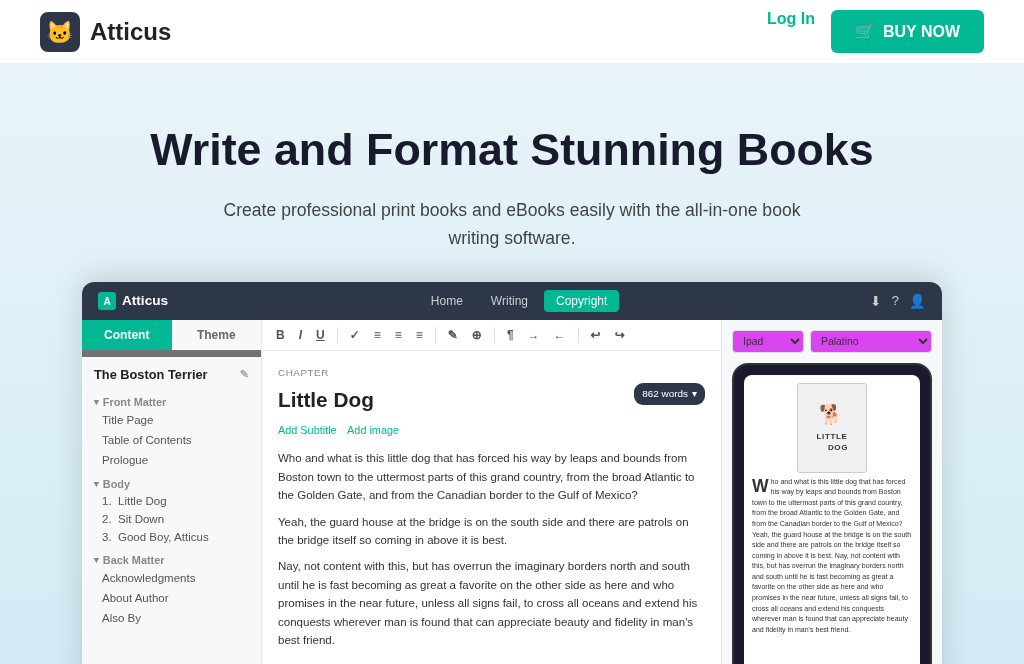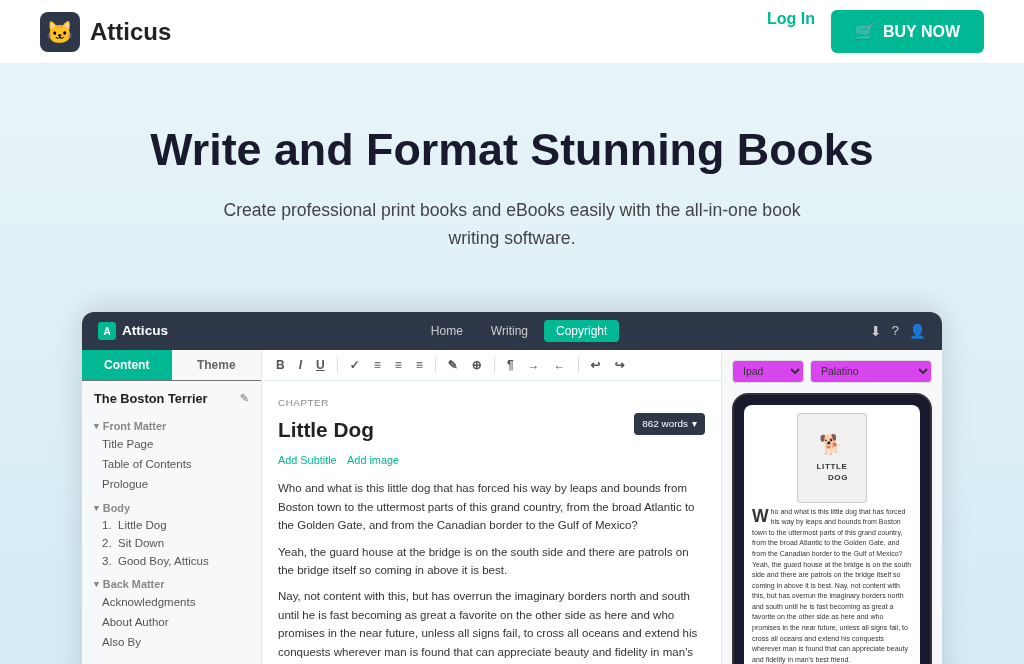--- a/index.html
+++ b/index.html
@@ -19,21 +19,21 @@
     .btn-buy { background: #00b894; color: #fff; border: none; border-radius: 6px; padding: 12px 24px; font-size: 1rem; font-weight: 700; cursor: pointer; display: flex; align-items: center; gap: 8px; }
 
     
     .hero {
       background: linear-gradient(180deg, #e8f4f8 0%, #d0eaf5 100%);
       padding: 60px 40px 0 40px;
       text-align: center;
       overflow: hidden;
     }
     .hero-title { font-size: 2.8rem; font-weight: 900; color: #1a1a2e; margin-bottom: 20px; line-height: 1.15; }
-    .hero-subtitle { font-size: 1.1rem; color: #444; max-width: 600px; margin: 0 auto 60px; line-height: 1.6; }
+    .hero-subtitle { font-size: 1.1rem; color: #444; max-width: 600px; margin: 0 auto 30px; line-height: 1.6; }
 
     
     .app-mockup {
       background: #fff;
       border-radius: 12px 12px 0 0;
       box-shadow: 0 -4px 30px rgba(0,0,0,0.15);
       max-width: 860px;
       margin: 0 auto;
       overflow: hidden;
       text-align: left;
@@ -56,21 +56,21 @@
     .app-body { display: flex; height: 430px; }
 
     
     .app-sidebar {
       width: 180px; min-width: 180px;
       background: #f7f8fa;
       border-right: 1px solid #e2e8f0;
       display: flex; flex-direction: column;
       overflow-y: auto;
     }
-    .sidebar-tabs { display: flex; border-bottom: 1px solid #737373; }
+    .sidebar-tabs { display: flex; border-bottom: 7px solid #737373; }
     .sidebar-tab { flex: 1; text-align: center; padding: 8px 4px; font-size: 0.75rem; font-weight: 600; cursor: pointer; color: #666; }
     .sidebar-tab.active { background: #00b894; color: #fff; border-radius: 0; }
     .sidebar-book-title { padding: 10px 12px 6px; font-size: 0.8rem; font-weight: 700; color: #222; display: flex; align-items: center; justify-content: space-between; }
     .sidebar-section { padding: 4px 12px 2px; font-size: 0.68rem; font-weight: 700; color: #888; text-transform: none; display: flex; align-items: center; gap: 4px; margin-top: 4px; }
     .sidebar-section-toggle { font-size: 0.6rem; }
     .sidebar-item { padding: 4px 12px 4px 20px; font-size: 0.72rem; color: #555; cursor: pointer; }
     .sidebar-item-numbered { padding: 3px 12px 3px 20px; font-size: 0.72rem; color: #555; cursor: pointer; }
 
     
     .app-editor {
@@ -85,21 +85,21 @@
       padding: 6px 10px;
       display: flex; align-items: center; gap: 6px;
       flex-wrap: wrap;
     }
     .toolbar-btn { background: none; border: none; font-size: 0.75rem; color: #555; cursor: pointer; padding: 2px 4px; font-weight: 600; }
     .toolbar-sep { width: 1px; height: 16px; background: #ddd; margin: 0 2px; }
     .editor-content { flex: 1; padding: 14px 16px; overflow-y: auto; font-size: 0.72rem; color: #333; line-height: 1.6; }
     .chapter-label { font-size: 0.62rem; color: #888; text-transform: uppercase; letter-spacing: 0.05em; margin-bottom: 2px; }
     .chapter-title-row { display: flex; align-items: flex-start; justify-content: space-between; margin-bottom: 6px; }
     .chapter-title { font-size: 1.3rem; font-weight: 700; color: #222; }
-    .word-count-badge { background: #2d3748; color: #fff; font-size: 0.62rem; padding: 3px 8px; border-radius: 4px; display: flex; align-items: center; gap: 4px; }
+    .word-count-badge { background: #2d3748; color: #fff; font-size: 0.62rem; padding: 3px 8px; border-radius: 9px; display: flex; align-items: center; gap: 4px; }
     .chapter-meta { font-size: 0.68rem; color: #00b894; margin-bottom: 10px; }
     .chapter-meta span { margin-right: 8px; cursor: pointer; }
 
     
     .app-preview {
       width: 220px; min-width: 220px;
       background: #f7f8fa;
       display: flex; flex-direction: column;
       padding: 10px;
       overflow: hidden;

